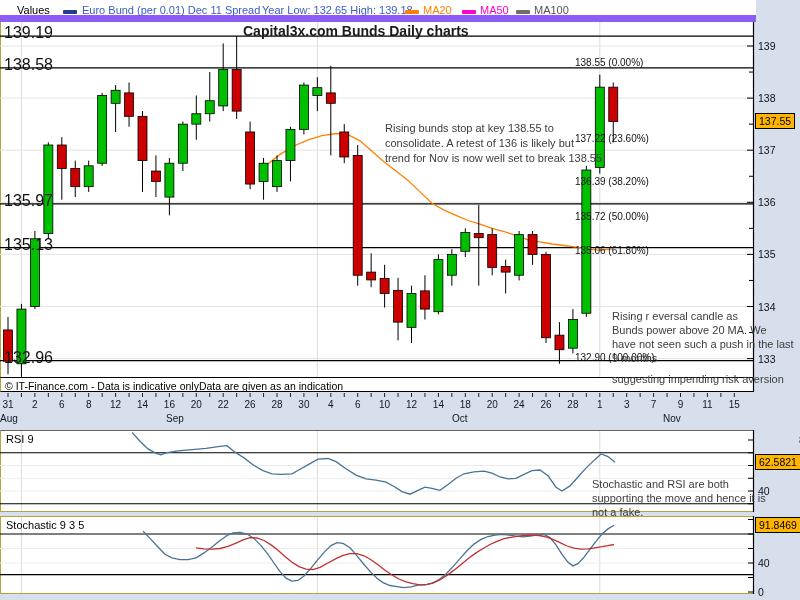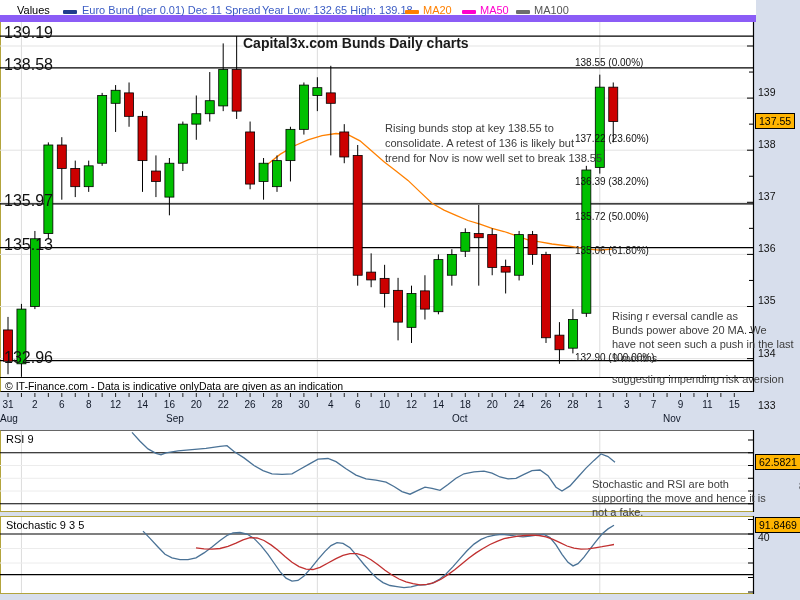--- a/index.html
+++ b/index.html
@@ -1,25 +1,25 @@
 <!DOCTYPE html>
 <html><head>
 <meta charset="utf-8">
 <style>
   html,body{margin:0;padding:0;}
   body{width:800px;height:600px;position:relative;background:#d7deec;font-family:"Liberation Sans","DejaVu Sans",sans-serif;overflow:hidden;}
   .panel{position:absolute;background:#ffffff;border-left:1px solid #b3a43c;box-sizing:border-box;}
   #topbar{position:absolute;left:0;top:0;width:756px;height:22px;background:#ffffff;border-bottom:7px solid #8b5cf6;box-sizing:border-box;z-index:2;}
   .leg{position:absolute;top:4px;font-size:11px;white-space:nowrap;}
   .dash{position:absolute;top:10px;width:14px;height:4px;border-radius:1px;}
-  #title{position:absolute;left:243px;top:23px;width:300px;font-size:14px;font-weight:600;color:#1a1a1a;white-space:nowrap;z-index:3;margin-top:12px;}
+  #title{position:absolute;left:243px;top:23px;width:300px;font-size:14px;font-weight:600;color:#1a1a1a;white-space:nowrap;z-index:3;}
   svg{position:absolute;left:0;top:0;z-index:1;pointer-events:none;}
   .pxlab{position:absolute;font-size:16px;color:#111;white-space:nowrap;z-index:3;}
   .fiblab{position:absolute;font-size:10px;color:#111;white-space:nowrap;z-index:3;}
-  .axlab{position:absolute;left:758px;font-size:10.5px;color:#111;z-index:3;margin-top:46px;}
+  .axlab{position:absolute;left:758px;font-size:10.5px;color:#111;z-index:3;}
   .badge{position:absolute;left:755px;background:#ffb400;border:1px solid #000;color:#000;font-size:10.5px;padding:1px 3px;z-index:4;white-space:nowrap;}
   .ann{position:absolute;font-size:11px;color:#3c3c3c;z-index:5;}
   .ann div{white-space:nowrap;}
   .datelab{position:absolute;top:399px;font-size:10px;color:#101828;transform:translateX(-50%);z-index:3;}
   .monlab{position:absolute;top:413px;font-size:10px;color:#101828;z-index:3;}
   .plab{position:absolute;font-size:11px;color:#000;z-index:3;white-space:nowrap;}
   #footer{position:absolute;left:5px;top:380px;font-size:10.5px;color:#000;z-index:3;white-space:nowrap;}
 </style>
 </head>
 <body>

